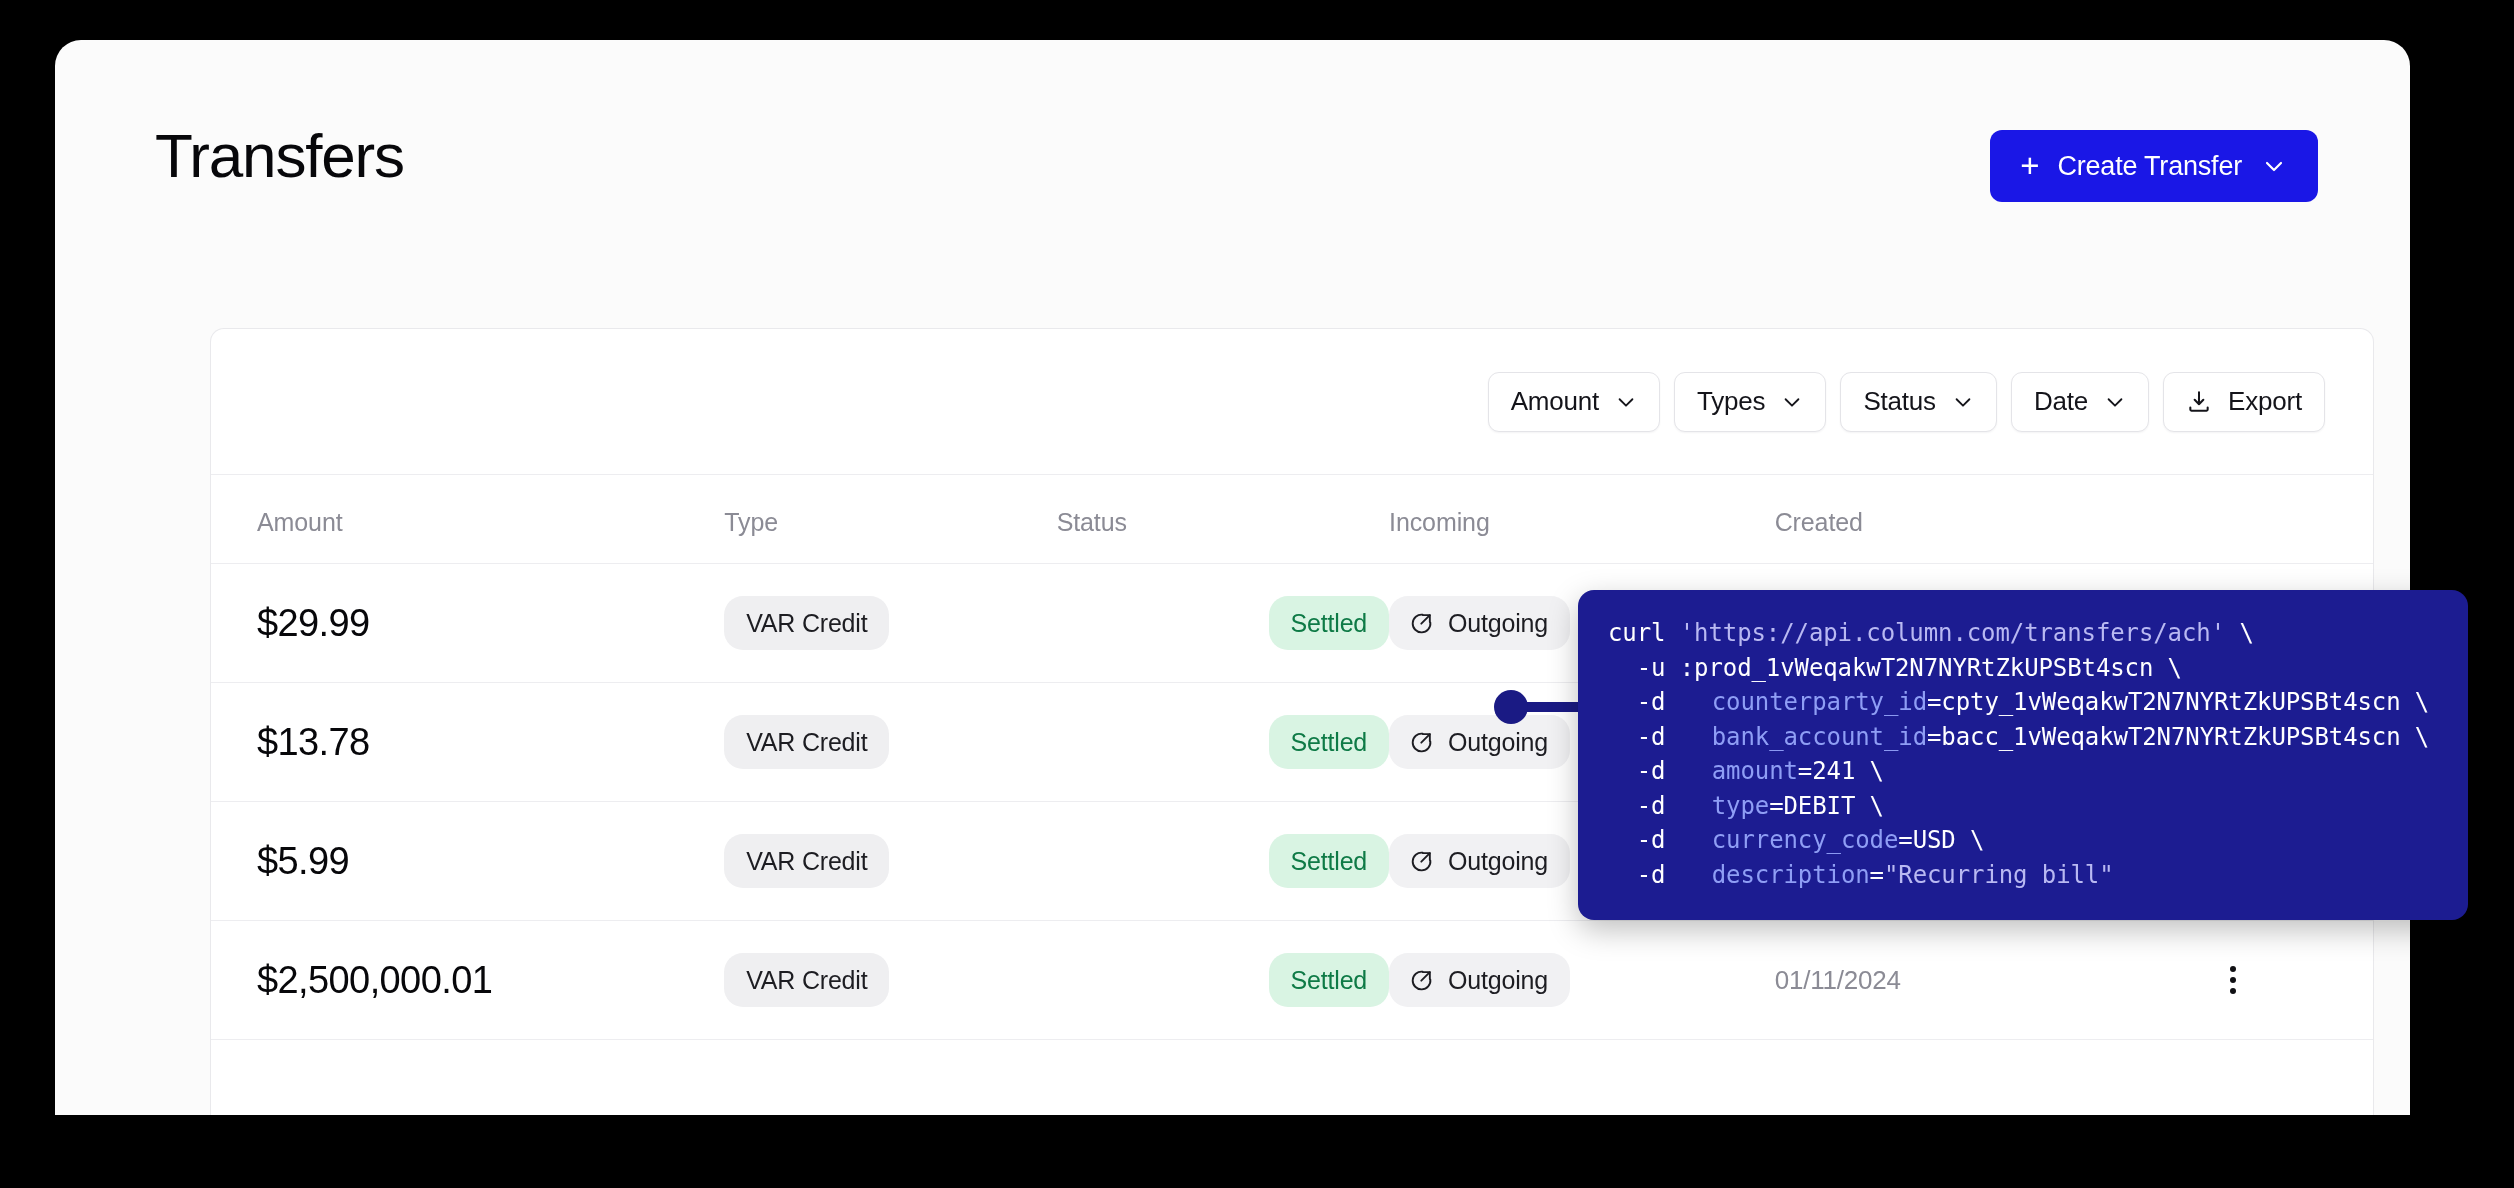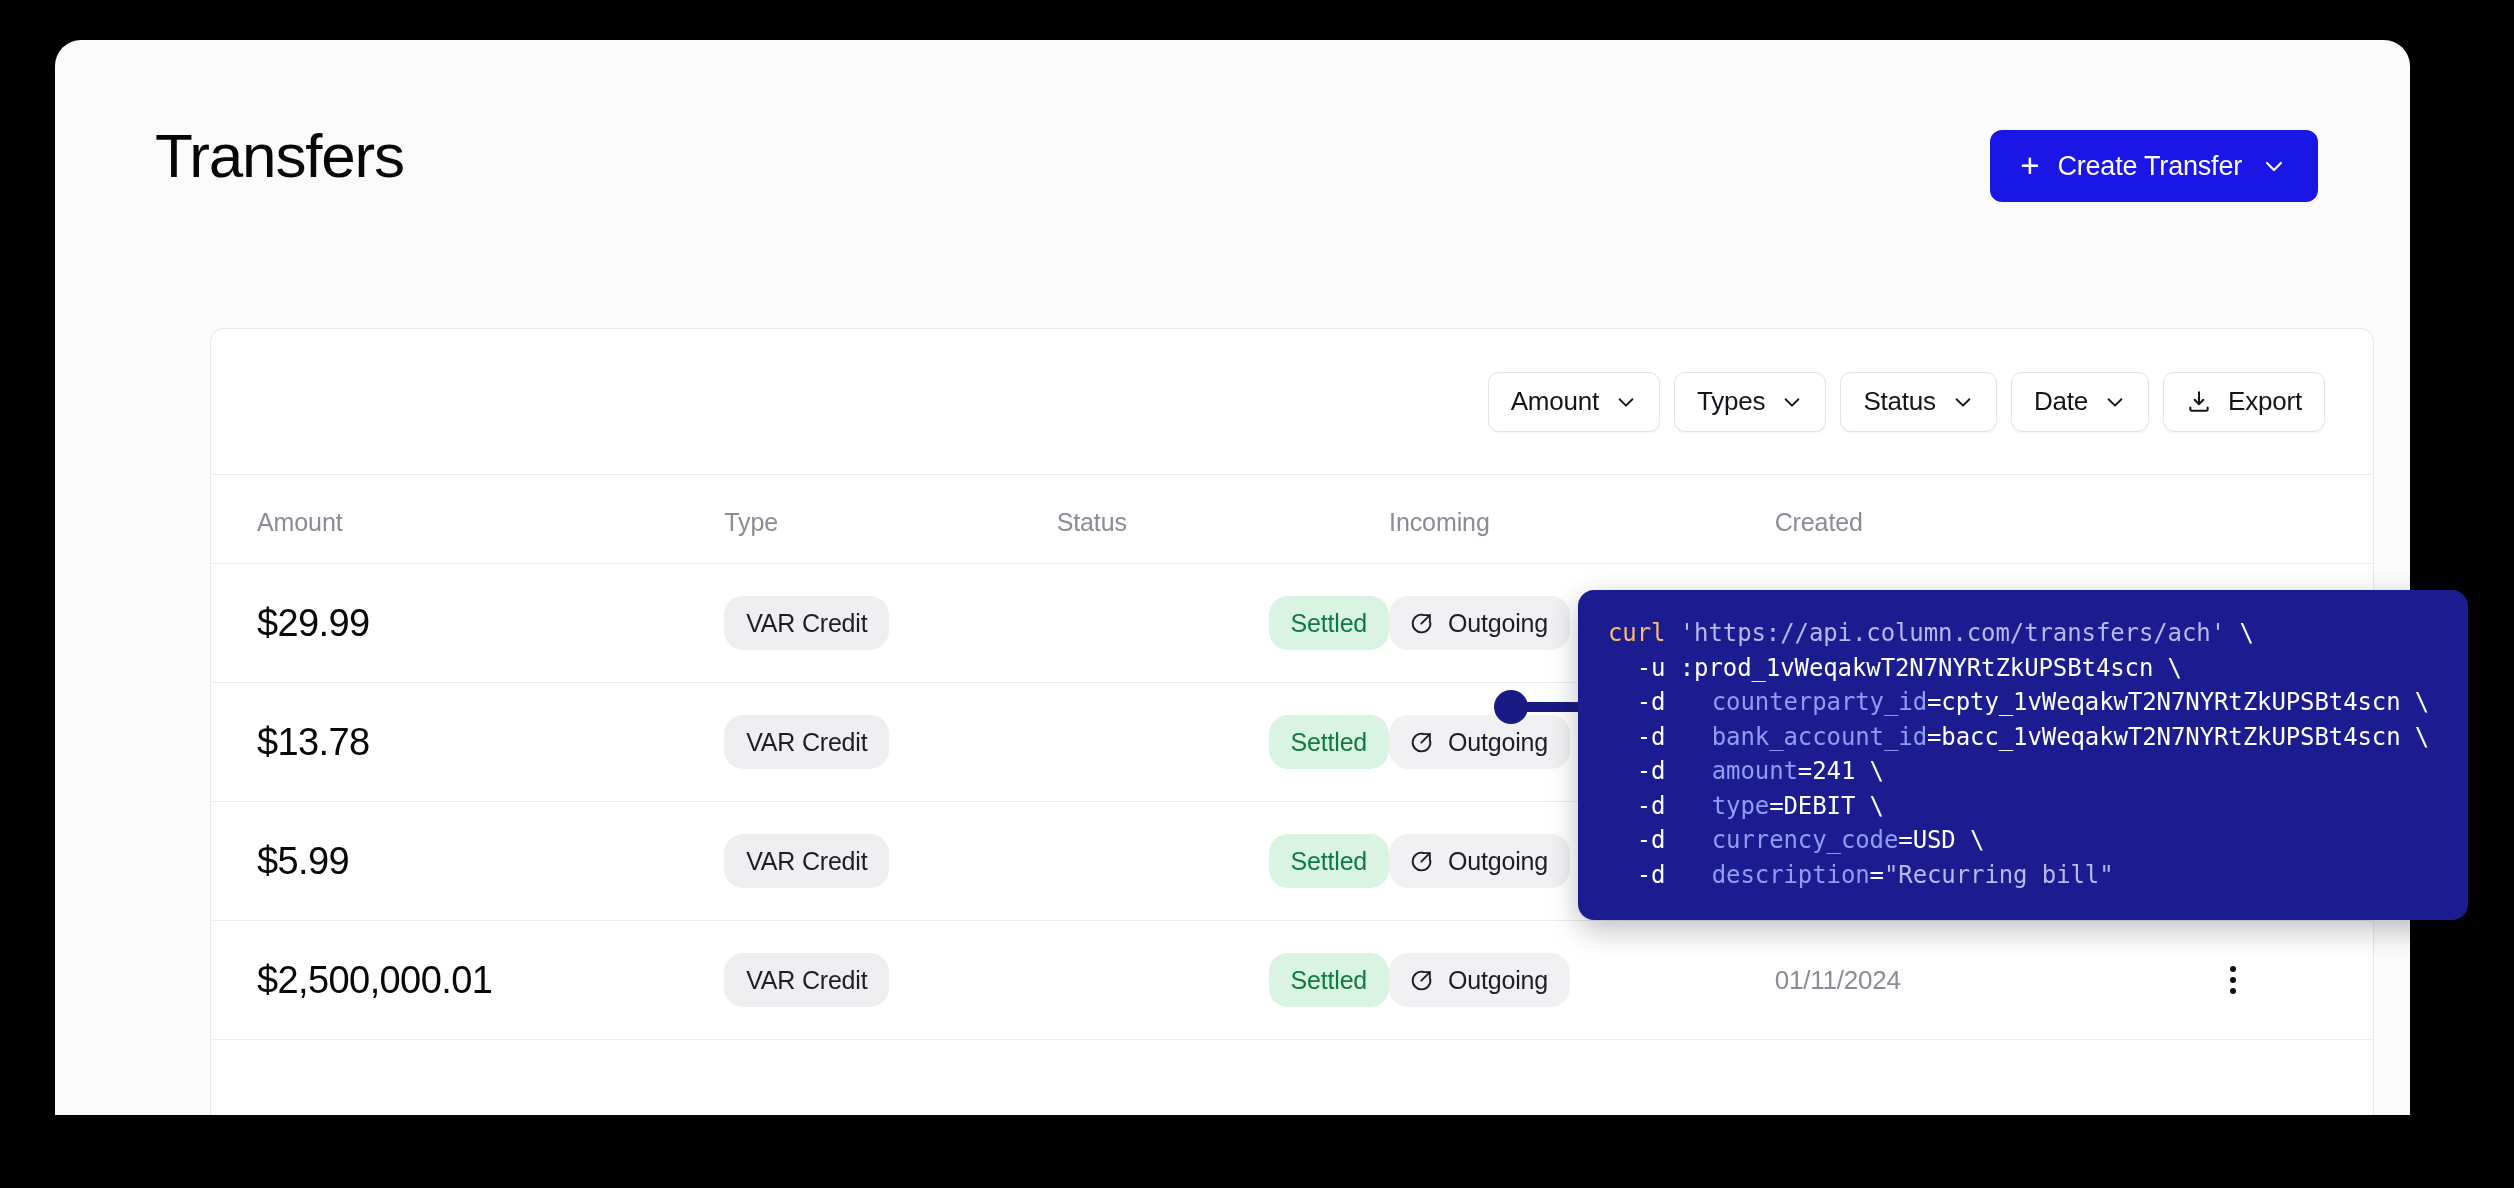--- a/index.html
+++ b/index.html
@@ -230,21 +230,21 @@
   .code-popover pre {
     margin: 0;
     padding: 0 30px;
     font-family: "DejaVu Sans Mono", monospace;
     font-size: 24px;
     line-height: 34.5px;
     color: #ffffff;
     white-space: pre;
     letter-spacing: -0.1px;
   }
-  .tok-cmd  { color: #fdba74; }
+  .tok-cmd  { color: #ffffff; }
   .tok-str  { color: #b9b9f2; }
   .tok-key  { color: #8f9ef5; margin-left: 32px; }
   .tok-plain{ color: #ffffff; }
 </style>
 </head>
 <body>
 
 <div id="stage">
   <div class="app-panel">
 

